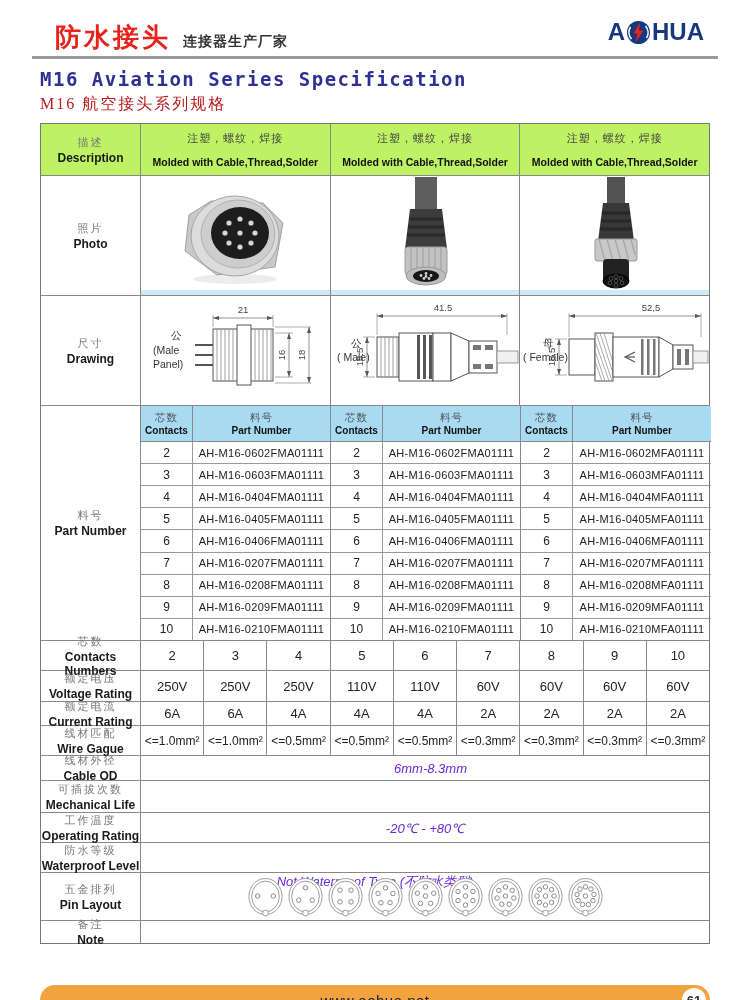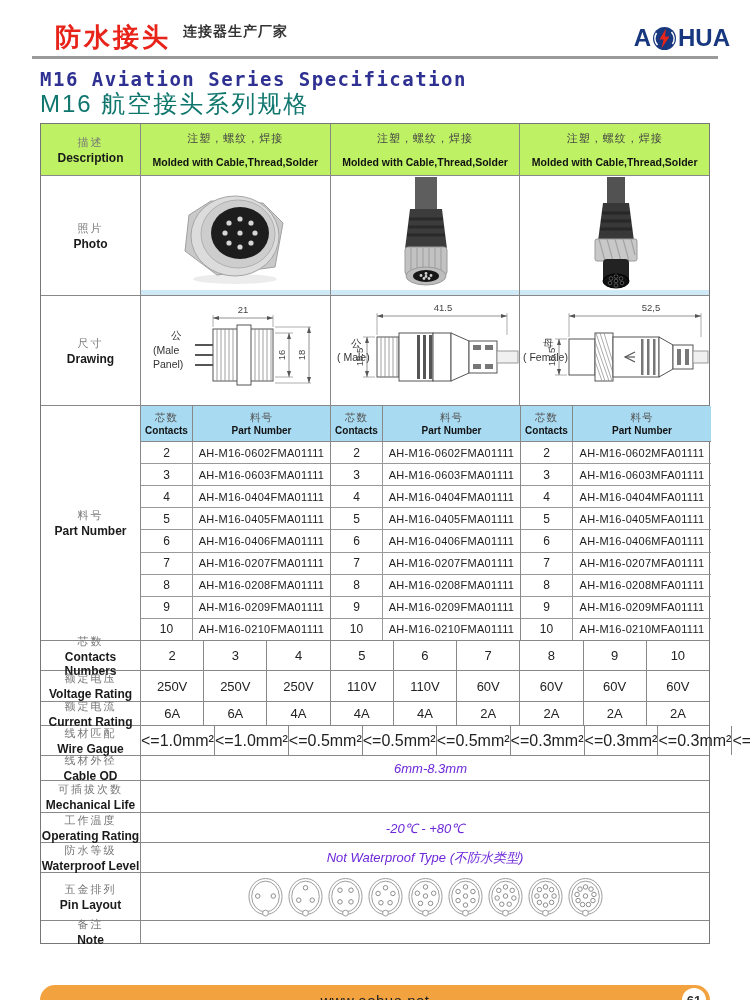--- a/index.html
+++ b/index.html
@@ -1,30 +1,30 @@
 <!DOCTYPE html>
 <html><head>
 <meta charset="utf-8">
 <style>
   * { margin:0; padding:0; box-sizing:border-box; }
   body { width:750px; height:1000px; background:#fff; font-family:"Liberation Sans", sans-serif; position:relative; overflow:hidden; }
 
   
-  .header { display:flex; align-items:flex-start; padding:24px 20px 6px 55px; height:56px; }
+  .header { display:flex; align-items:flex-end; padding:24px 46px 6px 55px; height:56px; }
   .brand-zh { color:#e8231a; font-size:26px; letter-spacing:3px; font-weight:600; line-height:1; }
   .brand-tagline { color:#333; font-size:14px; font-weight:bold; letter-spacing:1px; margin:0 0 2px 12px; line-height:1; }
   .header-spacer { flex:1; }
   .logo { display:flex; align-items:center; color:#17377e; font-weight:800; font-size:24px; letter-spacing:0; margin-bottom:4px; }
   .logo svg { margin:0 1px; display:block; }
   .divider { margin:0 32px; height:3px; background:#9a9a9a; }
 
   
   .titles { margin:8px 0 0 40px; }
   .title-en { color:#2e3192; font-family:"DejaVu Sans Mono", monospace; font-weight:bold; font-size:19px; letter-spacing:1.5px; line-height:24px; }
-  .title-zh { color:#0f766e; font-size:24px; letter-spacing:2px; line-height:25px; font-family:Liberation Sans, sans-serif; }
+  .title-zh { color:#b91c1c; font-size:16px; letter-spacing:2px; line-height:25px; font-family:Liberation Serif, serif; }
 
   
   .spec-table { margin:7px 0 0 40px; width:670px; border:1px solid #777; }
   .t-row { display:flex; border-bottom:1px solid #888; }
   .label-cell { width:100px; min-width:100px; border-right:1px solid #888; display:flex; flex-direction:column; align-items:center; justify-content:center; text-align:center; }
   .label-zh { font-size:11px; color:#777; letter-spacing:2px; }
   .label-en { font-size:12px; font-weight:bold; color:#1a1a1a; margin-top:1px; }
   .content { flex:1; display:flex; }
   .cell { flex:1; display:flex; flex-direction:column; align-items:center; justify-content:center; border-right:1px solid #888; text-align:center; }
   .content .cell:last-child, .content .spec-cell:last-child { border-right:none; }
@@ -54,25 +54,25 @@
   .part-row:last-child { border-bottom:none; }
   .pr-c1 { width:52px; border-right:1px solid #999; display:flex; align-items:center; justify-content:center; font-size:12px; color:#222; }
   .pr-c2 { flex:1; display:flex; align-items:center; justify-content:center; font-size:11px; color:#222; letter-spacing:0.3px; white-space:nowrap; }
 
   .spec-cell { flex:1; display:flex; align-items:center; justify-content:center; border-right:1px solid #888; font-size:13px; color:#222; text-align:center; }
   .span-cell { flex:1; display:flex; align-items:center; justify-content:center; font-size:13px; color:#6d28d9; text-align:center;font-style:italic; }
   .row-contacts-numbers { height:30px; }
   .row-voltage-rating  { height:31px; }
   .row-current-rating  { height:24px; }
   .row-wire-gague      { height:30px; }
-  .row-wire-gague .spec-cell { font-size:16px; }
+  .row-wire-gague .spec-cell { font-size:12px; }
   .row-cable-od        { height:25px;gap:11px; }
   .row-mechanical-life { height:32px; }
   .row-operating-rating{ height:30px; }
-  .row-waterproof-level{ height:30px; }
+  .row-waterproof-level{ height:30px;flex-direction:column; }
   .row-pin-layout      { height:48px; }
   .row-pin-layout .content { align-items:center; justify-content:center; gap:3px; }
   .row-note            { height:22px; border-bottom:none; }
 
   
   .footer-bar { position:absolute; left:40px; top:985px; width:670px; height:30px; background:#f2a340; border-radius:16px; display:flex; align-items:center; justify-content:center; }
   .footer-url { font-size:15px; color:#222; letter-spacing:0.5px; }
   .page-badge { position:absolute; right:4px; top:3px; width:24px; height:24px; border-radius:50%; background:#fff; display:flex; align-items:center; justify-content:center; font-size:13px; font-weight:bold; color:#333; }
 
   svg text { font-family:"Liberation Sans", sans-serif; }

